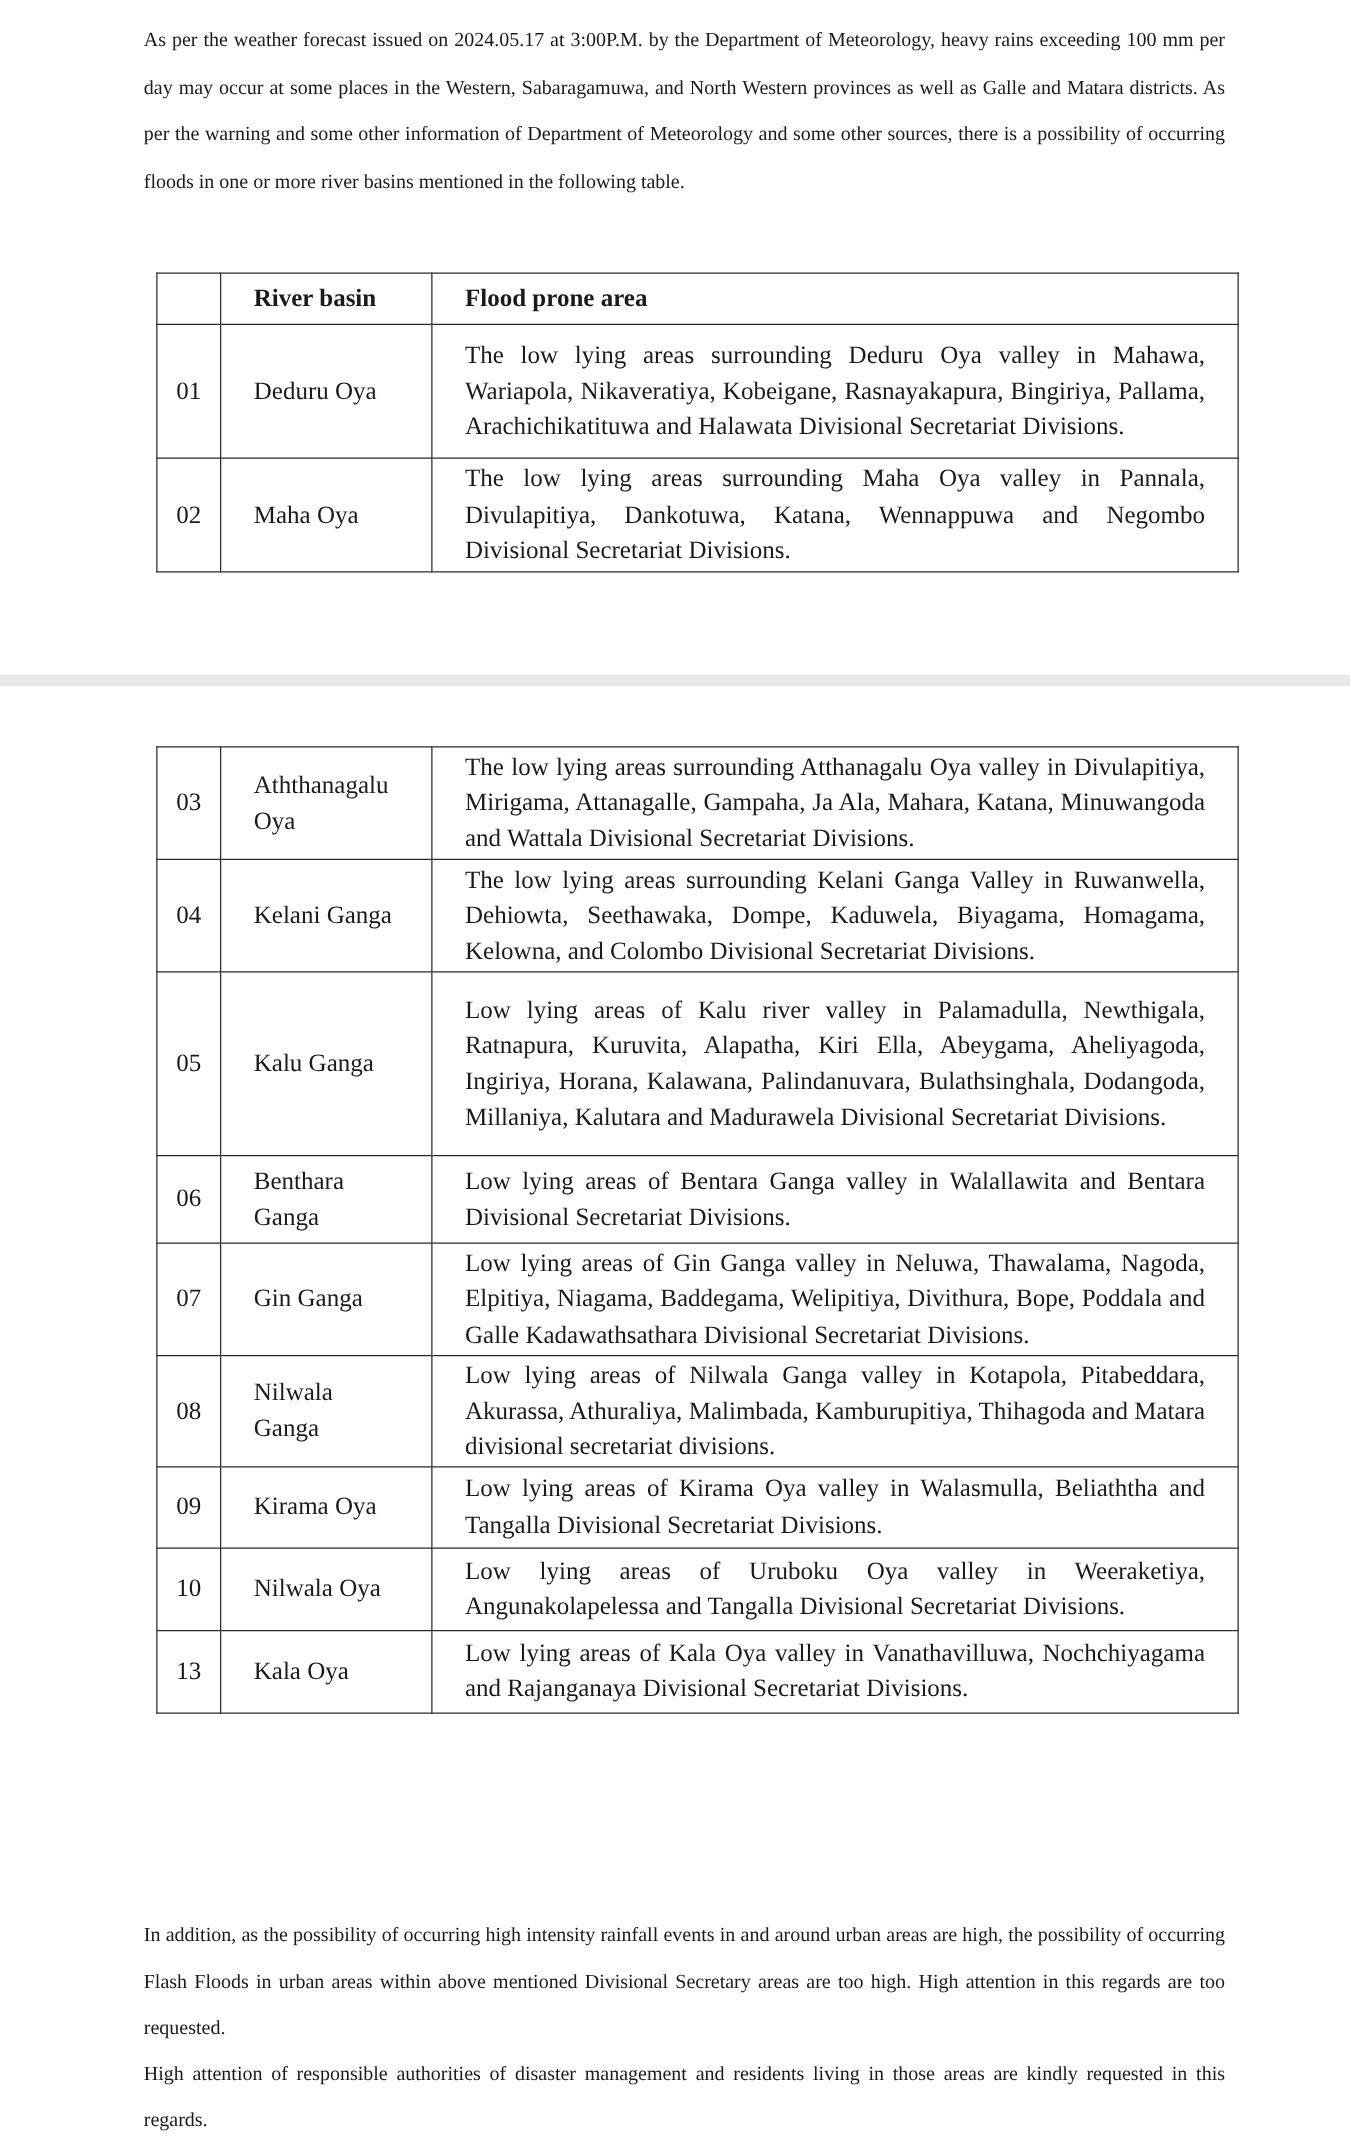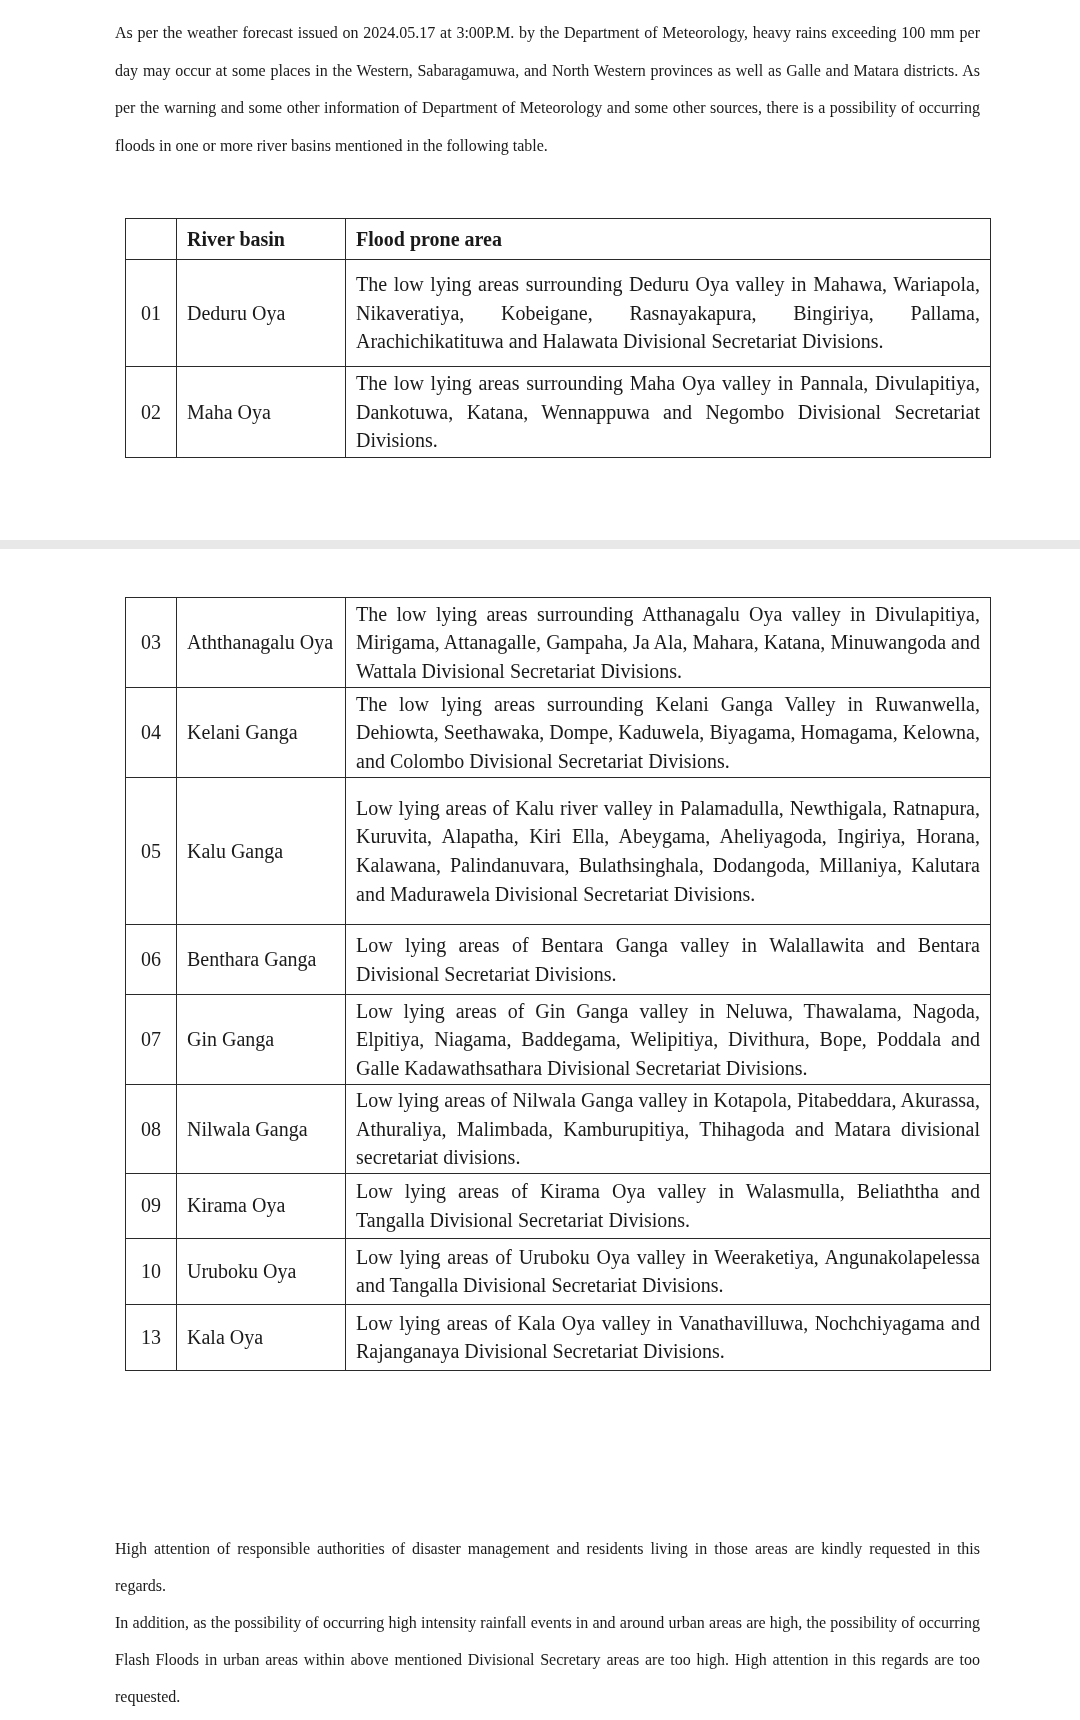--- a/index.html
+++ b/index.html
@@ -16,21 +16,21 @@
   #closing { top: 1530px; line-height: 37px; }
   #closing p { margin: 0; }
 
   table.flood {
     position: absolute; left: 125px; width: 866px;
     border-collapse: collapse; table-layout: fixed;
     font-size: 20px; line-height: 28.6px;
   }
   table.flood td, table.flood th {
     border: 1.5px solid #2a2a2a; vertical-align: middle;
-    padding: 0 10px; text-align: left;
+    padding: 0 26px; text-align: left;
   }
   table.flood th { font-weight: bold; height: 40px; }
   table.flood col.c-num { width: 51px; }
   table.flood col.c-basin { width: 169px; }
   table.flood td.num { text-align: center; padding: 0; }
   table.flood td.area { text-align: justify; text-align-last: left; padding-top: 1px; padding-bottom: 1px; }
   #table1 { top: 218px; }
   #table2 { top: 597px; }
 
   .gray-divider {
@@ -109,27 +109,27 @@
       <td>Nilwala Ganga</td>
       <td class="area">Low lying areas of  Nilwala Ganga valley in Kotapola, Pitabeddara, Akurassa, Athuraliya, Malimbada, Kamburupitiya, Thihagoda and Matara divisional secretariat divisions.</td>
     </tr>
     <tr style="height:65px">
       <td class="num">09</td>
       <td>Kirama Oya</td>
       <td class="area">Low lying areas of  Kirama Oya valley in Walasmulla, Beliaththa and Tangalla Divisional Secretariat Divisions.</td>
     </tr>
     <tr style="height:66px">
       <td class="num">10</td>
-      <td>Uruboku Oya</td>
+      <td>Nilwala Oya</td>
       <td class="area">Low lying areas of Uruboku Oya valley in Weeraketiya, Angunakolapelessa and Tangalla Divisional Secretariat Divisions.</td>
     </tr>
     <tr style="height:66px">
       <td class="num">13</td>
       <td>Kala Oya</td>
       <td class="area">Low lying areas of Kala Oya valley in Vanathavilluwa, Nochchiyagama and Rajanganaya Divisional Secretariat Divisions.</td>
     </tr>
   </tbody>
 </table>
 
 <div class="para" id="closing">
+  <p>In addition, as the possibility of occurring high intensity rainfall events in and around urban areas are high, the possibility of occurring Flash Floods in urban areas within above mentioned Divisional Secretary areas are too high. High attention in this regards are too requested.</p>
   <p>High attention of responsible authorities of disaster management and residents living in those areas are kindly requested in this regards.</p>
-  <p>In addition, as the possibility of occurring high intensity rainfall events in and around urban areas are high, the possibility of occurring Flash Floods in urban areas within above mentioned Divisional Secretary areas are too high. High attention in this regards are too requested.</p>
 </div>
 
 </body></html>

